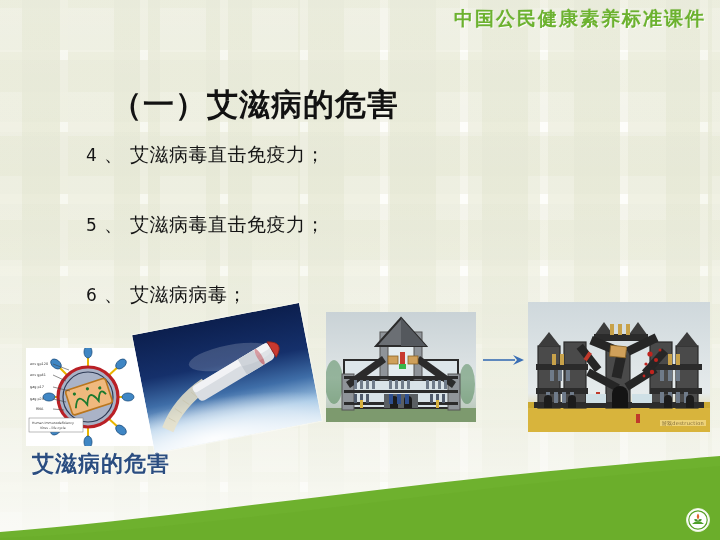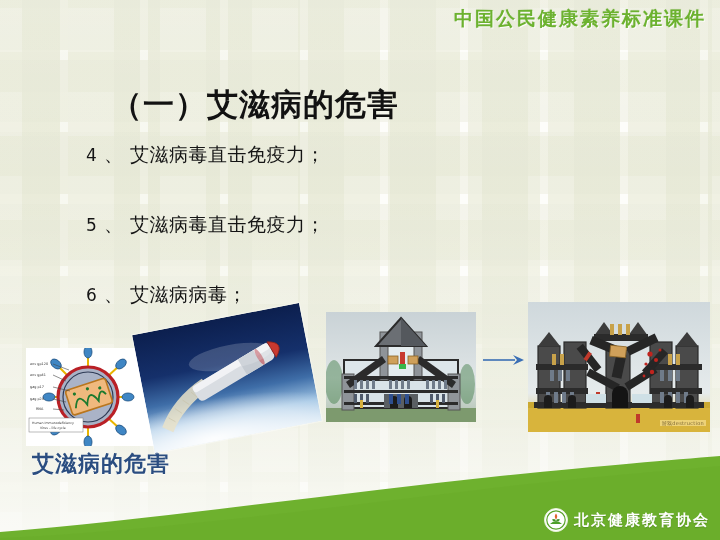--- a/index.html
+++ b/index.html
@@ -530,16 +530,15 @@
   <div class="footer-logo">
     <div class="logo-mark">
       <svg width="20" height="20" viewBox="0 0 20 20">
         <circle cx="10" cy="10" r="9.2" fill="#ffffff" stroke="#5ba32a" stroke-width="1.2"></circle>
         <path d="M4 14 q6 -6 12 0 z" fill="#4e9f2a"></path>
         <path d="M10 3.5 q2.4 3 0 6.2 q-2.4 -3.2 0 -6.2 z" fill="#e0622c"></path>
         <path d="M6 9.5 q3 -1.6 4 1.2 q-3 1.4 -4 -1.2 z" fill="#3f8f27"></path>
         <path d="M14 9.5 q-3 -1.6 -4 1.2 q3 1.4 4 -1.2 z" fill="#3f8f27"></path>
       </svg>
     </div>
-    <div class="footer-text">北京健康教育协会</div>
   </div>
 
 </div>
 
 </body></html>

